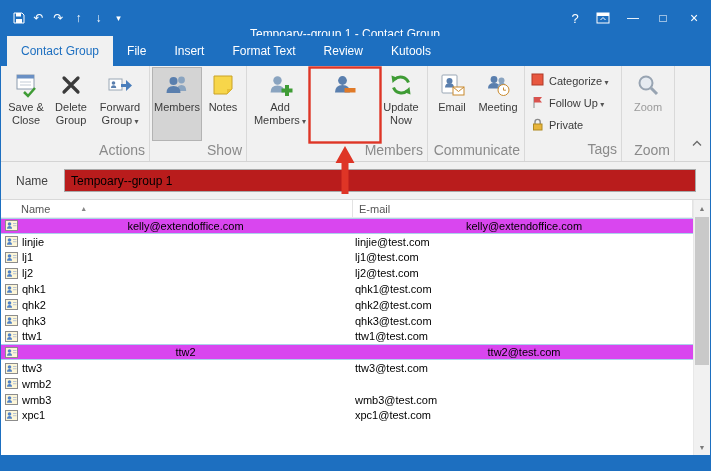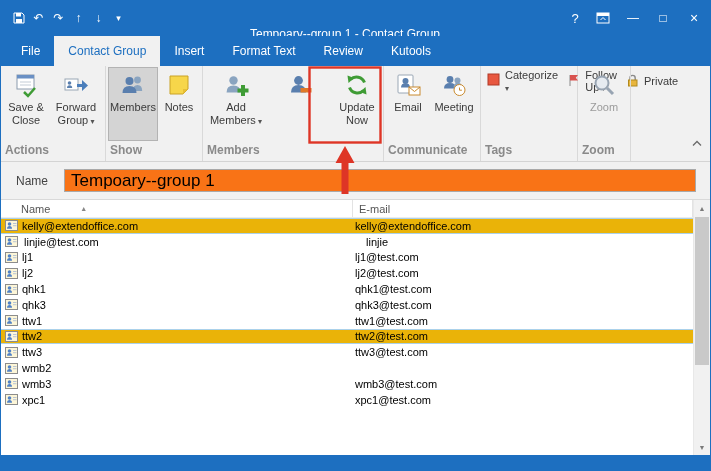--- a/index.html
+++ b/index.html
@@ -23,53 +23,53 @@
   
   .tabs { height:30px; background:#1d6fc0; display:flex; align-items:stretch; padding-left:6px; flex:0 0 auto; }
   .tab { color:#fff; font-size:12px; padding:8px 14px 0; cursor:default; }
   .tab.active { background:#f1f1f1; color:#1d6fc0; }
 
   
   .ribbon { height:96px; background:#f1f1f1; display:flex; position:relative;
             border-bottom:1px solid #d4d4d4; flex:0 0 auto; }
   .rgroup { display:flex; flex-direction:column; padding:1px 2px 0; border-right:1px solid #d9d9d9; }
   .rgroup-buttons { flex:1; display:flex; align-items:flex-start; }
-  .rgroup-label { text-align:left; font-size:12px; color:#8a8a8a; padding:1px 2px 4px;font-weight:bold; }
+  .rgroup-label { text-align:right; font-size:14px; color:#8a8a8a; padding:1px 2px 4px; }
   .bigbtn { display:flex; flex-direction:column; align-items:center; padding-top:2px; height:74px; cursor:default; }
   .bigbtn .bic { height:32px; display:flex; align-items:center; justify-content:center; }
   .bigbtn .blbl { font-size:11px; line-height:13px; text-align:center; color:#3b3b3b; }
   .bigbtn.pressed { background:#d4d4d4; box-shadow:inset 0 0 0 1px #b3b3b3; }
   .bigbtn.disabled .blbl { color:#9b9b9b; }
   .menu::after { content:" ▾"; font-size:8px; color:#555; }
-  .tags-stack { display:flex; flex-direction:row; padding-top:3px; gap:1px; width:92px; }
+  .tags-stack { display:flex; flex-direction:column; padding-top:3px; gap:1px; width:92px; }
   .smallbtn { display:flex; align-items:center; gap:5px; font-size:11px; color:#3b3b3b; padding:2px 4px; height:21px; cursor:default; }
   .ribbon-collapse { position:absolute; right:8px; bottom:10px; cursor:default; }
 
   
   .name-row { height:38px; background:#f1f1f1; display:flex; align-items:center;
               padding:0 14px 0 15px; gap:16px; border-bottom:1px solid #d9d9d9; flex:0 0 auto; }
   .name-row label { font-size:12px; color:#444; }
-  .name-row input { flex:1; height:23px; border:1px solid #a9a9a9; font-size:17px; padding:0 6px;
-                    font-family:inherit; background:#f97316; color:#000; }
+  .name-row input { flex:1; height:23px; border:1px solid #a9a9a9; font-size:12px; padding:0 6px;
+                    font-family:inherit; background:#b91c1c; color:#000; }
 
   
   .list { flex:1; position:relative; background:#fff; overflow:hidden; }
   .list-inner { margin-right:17px; height:100%; }
   .list-header { display:flex; height:18px; align-items:center; border-bottom:1px solid #ececec;
                  font-size:11px; color:#555; background:#fff; }
   .hcol-name { width:352px; padding-left:20px; display:flex; align-items:center; height:100%;
                border-right:1px solid #e3e3e3; }
   .hcol-name .sort { margin-left:30px; font-size:7px; color:#888; }
   .hcol-email { flex:1; padding-left:6px; height:100%; display:flex; align-items:center;
                 border-right:1px solid #e3e3e3; }
   .lrow { display:flex; align-items:center; height:15.8px; font-size:11px; color:#000; }
   .lrow .cicon { width:13px; height:13px; margin-left:4px; flex:0 0 auto; display:flex; }
   .lrow .cname { flex:0 0 331px; padding-left:4px; white-space:nowrap; overflow:hidden; }
   .lrow .cemail { flex:1; padding-left:6px; white-space:nowrap; overflow:hidden; }
-  .lrow.sel { background:#eab308; box-shadow:inset 0 1px 0 #abd1ea, inset 0 -1px 0 #abd1ea; }
+  .lrow.sel { background:#d946ef; box-shadow:inset 0 1px 0 #abd1ea, inset 0 -1px 0 #abd1ea;text-align:center; }
 
   .vscroll { position:absolute; top:0; right:0; bottom:0; width:17px; background:#f1f1f1;
              border-left:1px solid #e8e8e8; display:flex; flex-direction:column; }
   .vs-btn { height:16px; display:flex; align-items:center; justify-content:center; font-size:7px;
             color:#7a7a7a; flex:0 0 auto; cursor:default; }
   .vs-track { flex:1; position:relative; }
   .vs-thumb { position:absolute; top:1px; left:1px; right:1px; height:148px; background:#c9c9c9; }
 
   .statusbar { height:16px; background:#1d6fc0; flex:0 0 auto; }
 
@@ -107,22 +107,22 @@
             <path d="M4.5 8 L7 5.5 L9.5 8" fill="none" stroke="#fff"></path>
           </svg>
       </span>
       <span class="wc">—</span>
       <span class="wc">□</span>
       <span class="wc close">×</span>
     </div>
   </div>
 
   <div class="tabs">
+    <div class="tab active">Contact Group</div>
     <div class="tab">File</div>
-    <div class="tab active">Contact Group</div>
     <div class="tab">Insert</div>
     <div class="tab">Format Text</div>
     <div class="tab">Review</div>
     <div class="tab">Kutools</div>
   </div>
 
   <div class="ribbon">
 
     <div class="rgroup">
       <div class="rgroup-buttons">
@@ -130,20 +130,28 @@
           <span class="bic">
             <svg width="26" height="26" viewBox="0 0 26 26">
                 <rect x="4" y="3" width="17" height="14" fill="#fff" stroke="#8c9cae"></rect>
                 <rect x="4" y="3" width="17" height="3.5" fill="#6a90c4"></rect>
                 <line x1="7" y1="10" x2="18" y2="10" stroke="#c3ccd6"></line>
                 <line x1="7" y1="13" x2="18" y2="13" stroke="#c3ccd6"></line>
                 <path d="M11 20 l4 4 7-8" stroke="#3f9c35" stroke-width="2.5" fill="none"></path>
               </svg>
           </span>
           <span class="blbl">Save &amp; Close</span>
+        </div>
+        <div class="bigbtn" style="width:44px">
+          <span class="bic">
+            <svg width="24" height="24" viewBox="0 0 24 24">
+                <path d="M5 5 L19 19 M19 5 L5 19" stroke="#3b3b3b" stroke-width="3.2" stroke-linecap="round"></path>
+              </svg>
+          </span>
+          <span class="blbl">Delete Group</span>
         </div>
         <div class="bigbtn" style="width:54px">
           <span class="bic">
             <svg width="26" height="26" viewBox="0 0 26 26">
                 <rect x="2" y="7" width="13" height="11" fill="#fff" stroke="#9aa7b5"></rect>
                 <circle cx="6.5" cy="11" r="1.8" fill="#5a7fae"></circle>
                 <path d="M4 16 q0-2.8 2.6-2.8 t2.6 2.8 z" fill="#5a7fae"></path>
                 <path d="M14 12 h5 v-4 l6 5.5 -6 5.5 v-4 h-5 z" fill="#4a7ebb"></path>
               </svg>
           </span>
@@ -336,22 +344,22 @@
           <div class="lrow">
     <span class="cicon">
       <svg width="13" height="13" viewBox="0 0 13 13">
                 <rect x="0.5" y="1.5" width="12" height="10" fill="#fdf6d8" stroke="#8c8c8c"></rect>
                 <circle cx="4.5" cy="5" r="1.8" fill="#4f81c7"></circle>
                 <path d="M2 9.8 q0-2.8 2.5-2.8 t2.5 2.8 z" fill="#4f81c7"></path>
                 <rect x="8" y="4" width="3.5" height="1" fill="#b7c4d4"></rect>
                 <rect x="8" y="6.2" width="3.5" height="1" fill="#b7c4d4"></rect>
               </svg>
     </span>
+    <span class="cell cname">linjie</span>
     <span class="cell cemail">linjie@test.com</span>
-    <span class="cell cname">linjie</span>
   </div>
           <div class="lrow">
     <span class="cicon">
       <svg width="13" height="13" viewBox="0 0 13 13">
                 <rect x="0.5" y="1.5" width="12" height="10" fill="#fdf6d8" stroke="#8c8c8c"></rect>
                 <circle cx="4.5" cy="5" r="1.8" fill="#4f81c7"></circle>
                 <path d="M2 9.8 q0-2.8 2.5-2.8 t2.5 2.8 z" fill="#4f81c7"></path>
                 <rect x="8" y="4" width="3.5" height="1" fill="#b7c4d4"></rect>
                 <rect x="8" y="6.2" width="3.5" height="1" fill="#b7c4d4"></rect>
               </svg>
@@ -377,20 +385,33 @@
       <svg width="13" height="13" viewBox="0 0 13 13">
                 <rect x="0.5" y="1.5" width="12" height="10" fill="#fdf6d8" stroke="#8c8c8c"></rect>
                 <circle cx="4.5" cy="5" r="1.8" fill="#4f81c7"></circle>
                 <path d="M2 9.8 q0-2.8 2.5-2.8 t2.5 2.8 z" fill="#4f81c7"></path>
                 <rect x="8" y="4" width="3.5" height="1" fill="#b7c4d4"></rect>
                 <rect x="8" y="6.2" width="3.5" height="1" fill="#b7c4d4"></rect>
               </svg>
     </span>
     <span class="cell cname">qhk1</span>
     <span class="cell cemail">qhk1@test.com</span>
+  </div>
+          <div class="lrow">
+    <span class="cicon">
+      <svg width="13" height="13" viewBox="0 0 13 13">
+                <rect x="0.5" y="1.5" width="12" height="10" fill="#fdf6d8" stroke="#8c8c8c"></rect>
+                <circle cx="4.5" cy="5" r="1.8" fill="#4f81c7"></circle>
+                <path d="M2 9.8 q0-2.8 2.5-2.8 t2.5 2.8 z" fill="#4f81c7"></path>
+                <rect x="8" y="4" width="3.5" height="1" fill="#b7c4d4"></rect>
+                <rect x="8" y="6.2" width="3.5" height="1" fill="#b7c4d4"></rect>
+              </svg>
+    </span>
+    <span class="cell cname">qhk2</span>
+    <span class="cell cemail">qhk2@test.com</span>
   </div>
           <div class="lrow">
     <span class="cicon">
       <svg width="13" height="13" viewBox="0 0 13 13">
                 <rect x="0.5" y="1.5" width="12" height="10" fill="#fdf6d8" stroke="#8c8c8c"></rect>
                 <circle cx="4.5" cy="5" r="1.8" fill="#4f81c7"></circle>
                 <path d="M2 9.8 q0-2.8 2.5-2.8 t2.5 2.8 z" fill="#4f81c7"></path>
                 <rect x="8" y="4" width="3.5" height="1" fill="#b7c4d4"></rect>
                 <rect x="8" y="6.2" width="3.5" height="1" fill="#b7c4d4"></rect>
               </svg>

